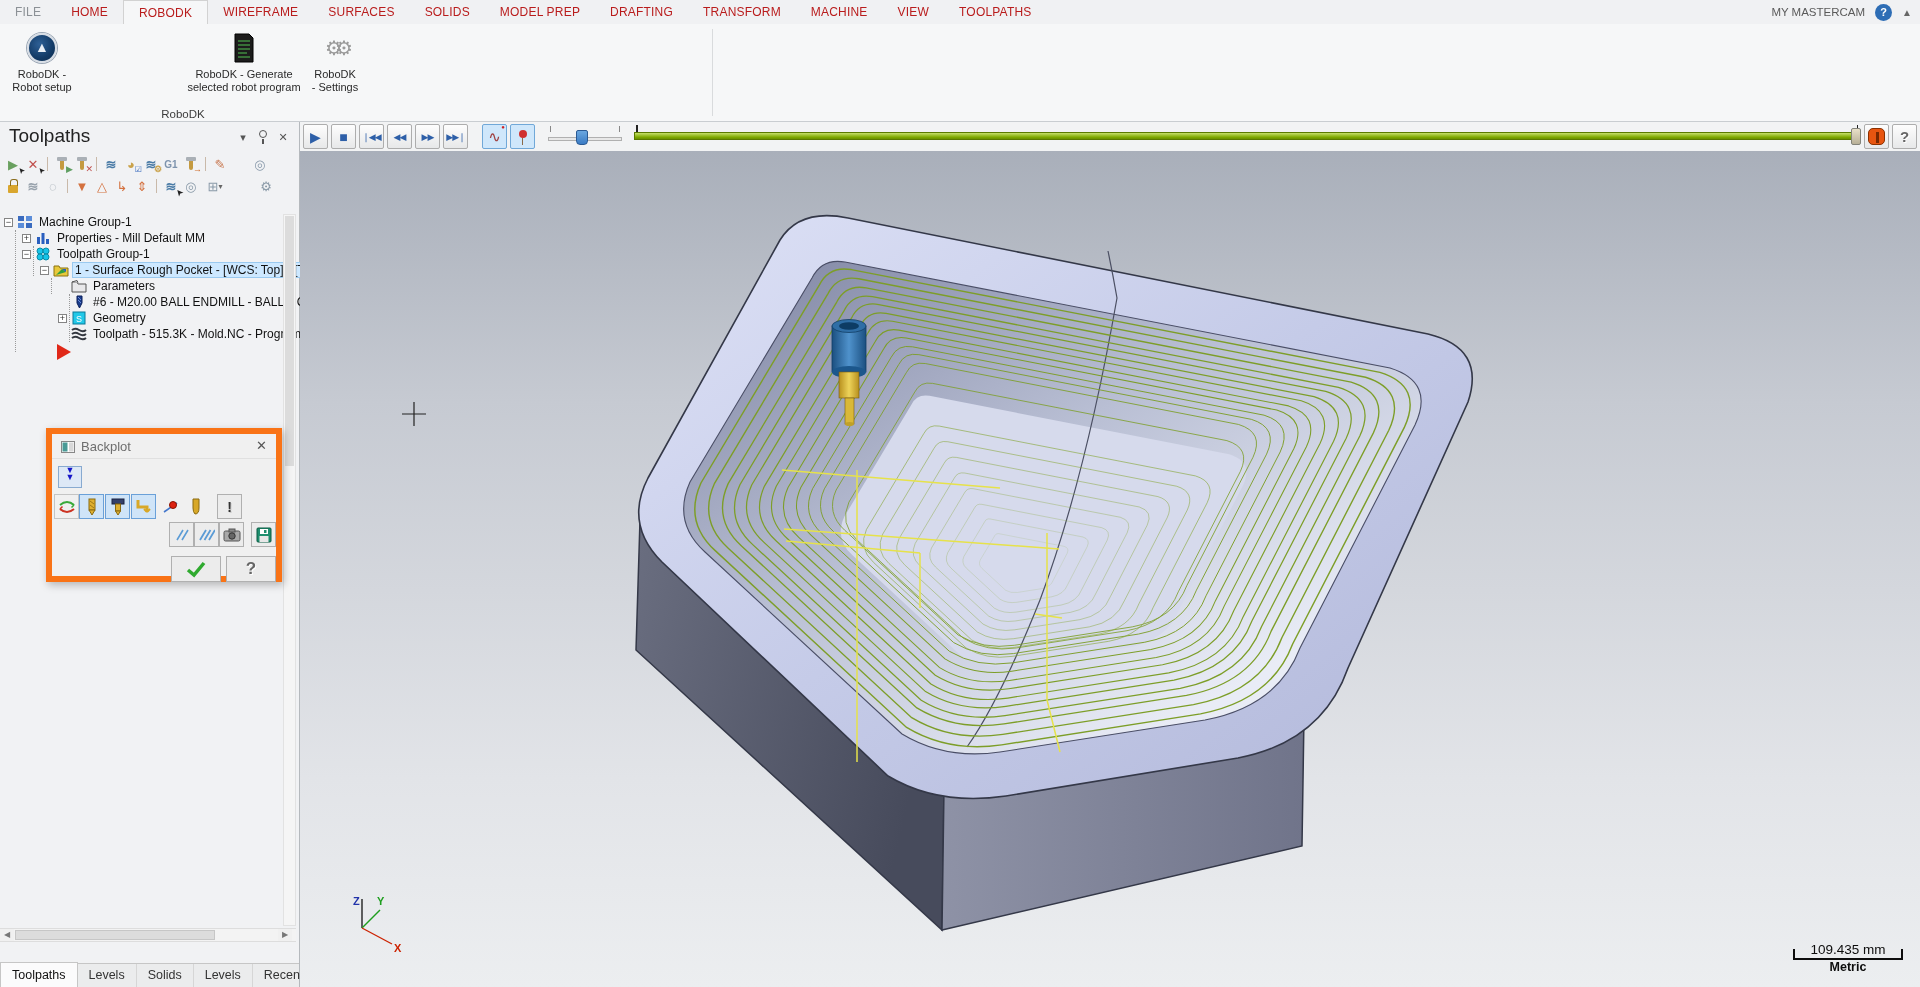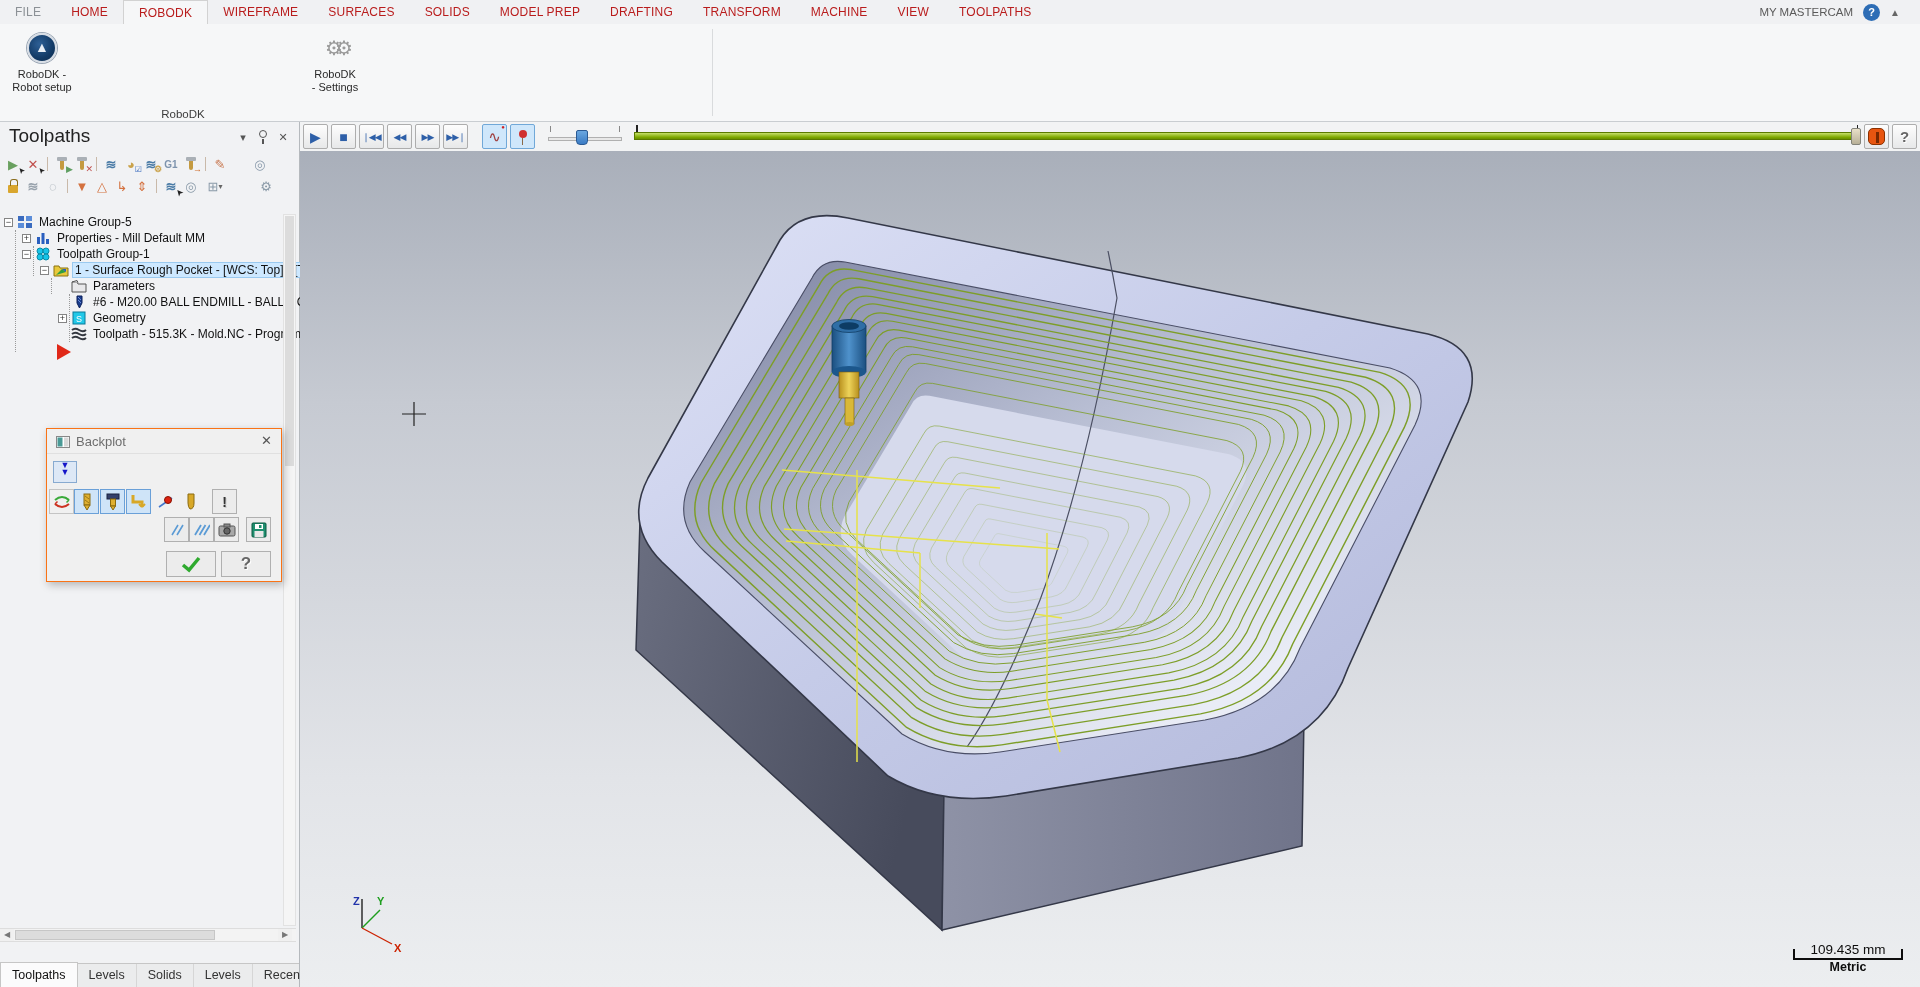--- a/index.html
+++ b/index.html
@@ -4,21 +4,21 @@
 <style>
   * { box-sizing: border-box; margin: 0; padding: 0; }
   html,body { width:1920px; height:987px; overflow:hidden; font-family:"Liberation Sans",sans-serif; background:#fff; }
   #app { position:relative; width:1920px; height:987px; }
 
   
   .tabbar { position:absolute; left:0; top:0; width:1920px; height:24px; background:#f0f1f3; display:flex; align-items:flex-end; }
   .tab { height:24px; line-height:24px; padding:0 15px; font-size:12px; color:#b91c1c; letter-spacing:.2px; cursor:default; white-space:nowrap; }
   .tab.file { color:#8c9196; }
   .tab.active { background:#f6f7f8; border:1px solid #d2d2d2; border-bottom:none; position:relative; z-index:2; }
-  .tabbar-right { margin-left:auto; display:flex; align-items:center; gap:10px; padding-right:20px; height:24px; }
+  .tabbar-right { margin-left:auto; display:flex; align-items:center; gap:10px; padding-right:8px; height:24px; }
   .account { font-size:11.5px; color:#5a5a5a; }
   .helpcirc { width:17px; height:17px; border-radius:50%; background:#2d6db5; color:#fff; font-size:11px; font-weight:bold; text-align:center; line-height:17px; }
   .chev { color:#666; font-size:10px; }
 
   
   .ribbon { position:absolute; left:0; top:24px; width:1920px; height:98px; background:#f6f7f8; border-bottom:1px solid #c9cdd1; }
   .rb-btn { position:absolute; top:4px; height:86px; text-align:center; cursor:default; }
   .rb-ic { height:40px; display:flex; align-items:center; justify-content:center; }
   .rb-lab { font-size:11px; line-height:13px; color:#2a2a2a; }
   .group-sep { position:absolute; left:712px; top:5px; bottom:5px; width:1px; background:#d9dbdd; }
@@ -92,21 +92,21 @@
   .scene { position:absolute; left:300px; top:151px; width:1620px; height:836px; }
 
   .scalebox { position:absolute; right:17px; bottom:13px; width:110px; text-align:center; color:#0d0d0d; }
   .scaleval { font-size:13.5px; font-weight:normal; }
   .scaleline { height:0; border-bottom:2px solid #0d0d0d; position:relative; margin-top:1px; }
   .scaleline::before,.scaleline::after { content:""; position:absolute; top:-9px; width:2px; height:9px; background:#0d0d0d; }
   .scaleline::before { left:0; } .scaleline::after { right:0; }
   .scaleunits { font-size:12.5px; font-weight:bold; }
 
   
-  .dialog { position:absolute; left:46px; top:428px; width:236px; height:154px; background:#f0f0f0; border:1px solid #f97316; box-shadow:2px 3px 8px rgba(0,0,0,.25); }
+  .dialog { position:absolute; left:46px; top:428px; width:236px; height:154px; background:#f0f0f0; border:6px solid #f97316; box-shadow:2px 3px 8px rgba(0,0,0,.25); }
   .dtitle { position:absolute; left:0; top:0; right:0; height:25px; background:#f0f0f0; border-bottom:1px solid #e0e0e0; }
   .dtitle-text { position:absolute; left:29px; top:5px; font-size:13px; color:#6e6e6e; }
   .dclose { position:absolute; right:9px; top:4px; font-size:13px; color:#555; }
   .dimg { position:absolute; left:9px; top:7px; }
   .collapse { position:absolute; left:6px; top:32px; width:24px; height:22px; background:#dde8f6; border:1px solid #88aad0; text-align:center; }
   .collapse span { display:block; color:#1515c8; font-size:9px; line-height:7px; }
   .dbtn { position:absolute; width:25px; height:25px; display:flex; align-items:center; justify-content:center; }
   .dbtn.flat { border:1px solid #c4c4c4; }
   .dbtn.on { background:#cfe4f8; border:1px solid #6aa0d8; }
   .dbtn.raised { background:#ececec; border:1px solid #b0b0b0; }
@@ -139,20 +139,34 @@
   </div>
 
   <div class="ribbon">
     <div class="rb-btn" style="left:10px; width:64px;">
       <div class="rb-ic">
           <span class="logo-circ"></span>
         </div>
       <div class="rb-lab">
           <div>RoboDK -</div>
           <div>Robot setup</div>
+        </div>
+    </div>
+    <div class="rb-btn" style="left:182px; width:124px;">
+      <div class="rb-ic">
+        <svg width="24" height="30">
+          <path d="M3 1 L17 1 L21 5 L21 29 L3 29 Z" fill="#1c1c1c" stroke="#000"></path>
+          <g stroke="#3f8a3f" stroke-width="1.5">
+              <path d="M6 8 H18 M6 12 H18 M6 16 H18 M6 20 H15 M6 24 H18"></path>
+            </g>
+        </svg>
+      </div>
+      <div class="rb-lab">
+          <div>RoboDK - Generate</div>
+          <div>selected robot program</div>
         </div>
     </div>
     <div class="rb-btn" style="left:306px; width:58px;">
       <div class="rb-ic">
           <span class="gears">⚙⚙</span>
         </div>
       <div class="rb-lab">
           <div>RoboDK</div>
           <div>- Settings</div>
         </div>
@@ -220,21 +234,21 @@
 
     <div class="tree">
       <div class="trow" style="padding-left:4px;">
         <span class="expander">−</span>
         <svg class="ticon" viewBox="0 0 16 14">
             <rect x="1" y="1" width="6" height="5" fill="#3a6bbf"></rect>
             <rect x="9" y="1" width="6" height="5" fill="#5b8dd9"></rect>
             <rect x="1" y="8" width="6" height="5" fill="#5b8dd9"></rect>
             <rect x="9" y="8" width="6" height="5" fill="#3a6bbf"></rect>
           </svg>
-        <span class="tlabel">Machine Group-5</span>
+        <span class="tlabel">Machine Group-1</span>
       </div>
       <div class="trow" style="padding-left:22px;">
         <span class="expander">+</span>
         <svg class="ticon" viewBox="0 0 16 14">
             <rect x="2" y="6" width="3" height="7" fill="#2a5fbf"></rect>
             <rect x="6.5" y="2" width="3" height="11" fill="#2a5fbf"></rect>
             <rect x="11" y="8" width="3" height="5" fill="#2a5fbf"></rect>
           </svg>
         <span class="tlabel">Properties - Mill Default MM</span>
       </div>

